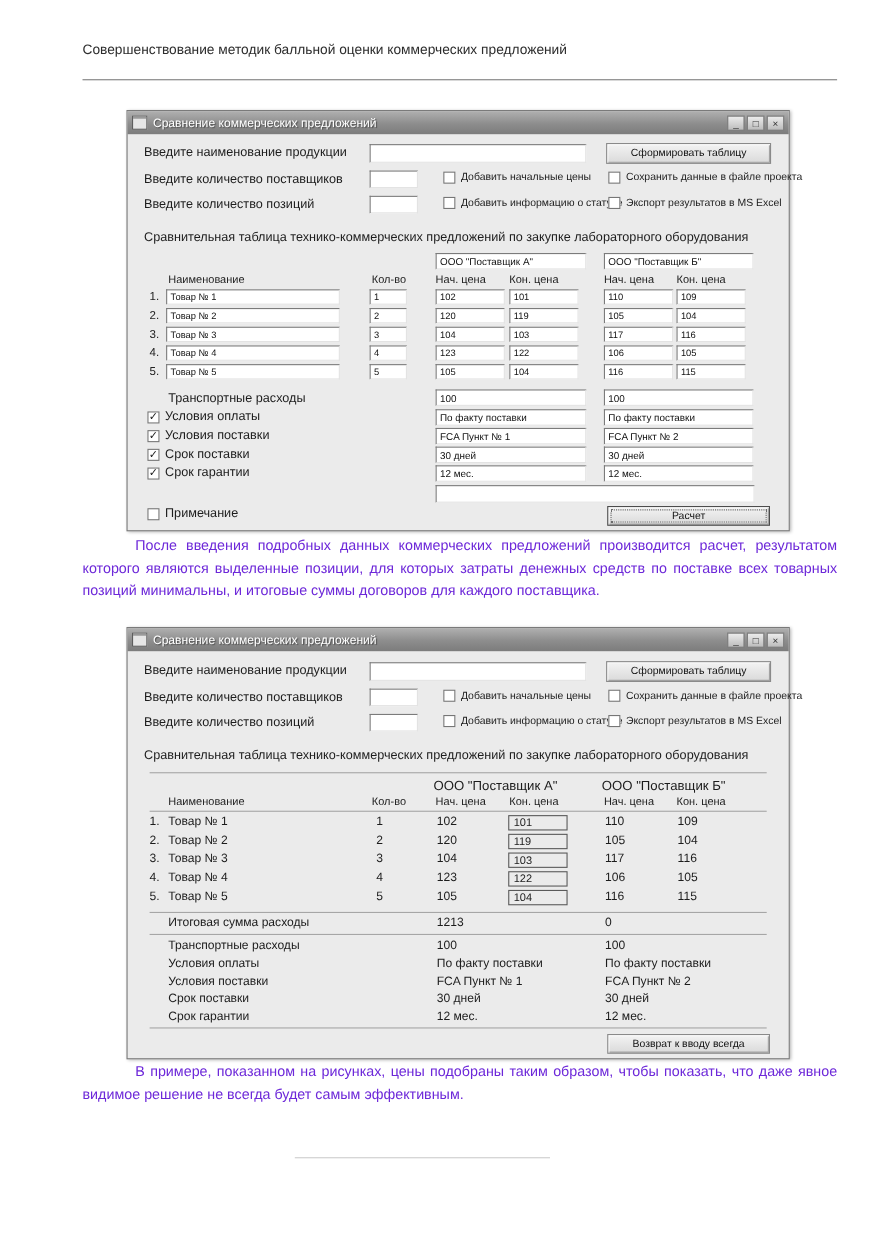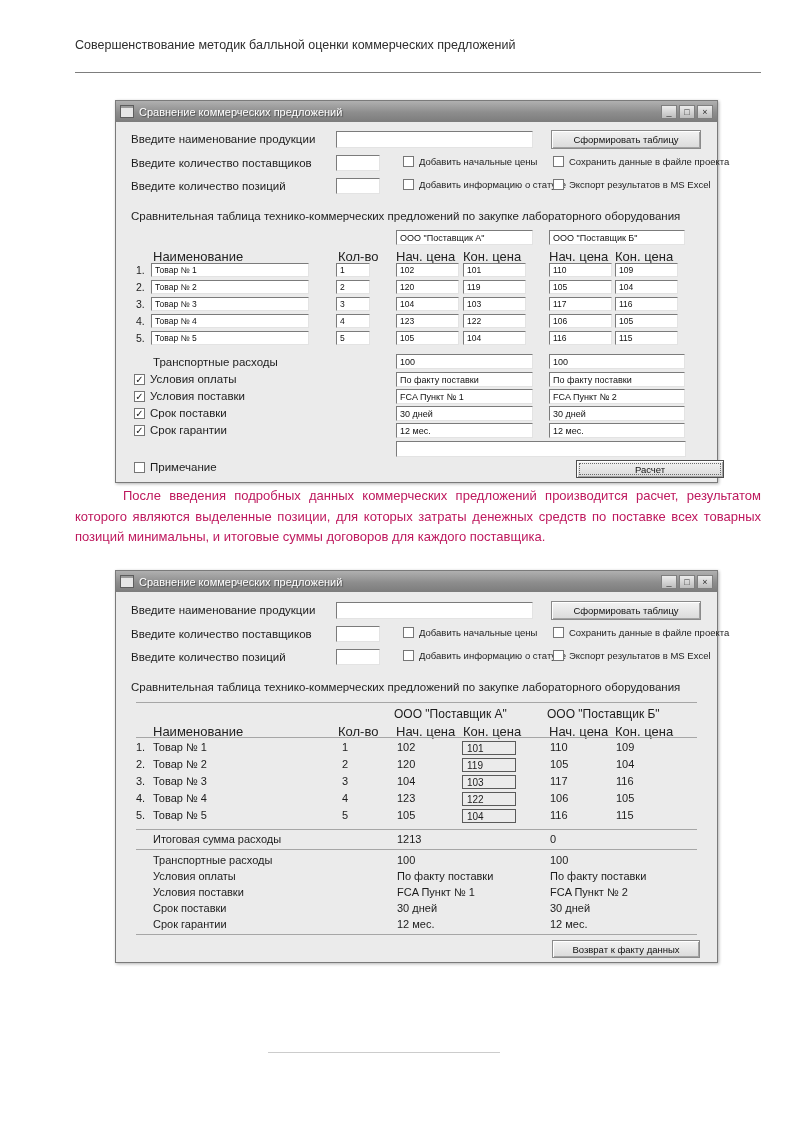--- a/index.html
+++ b/index.html
@@ -3,21 +3,21 @@
 <meta charset="utf-8">
 <style>
   html,body{margin:0;padding:0;background:#fff;}
   .page{position:relative;width:793px;height:1082px;background:#ffffff;
         font-family:"Liberation Sans",sans-serif;overflow:hidden;}
 
   
   .doc-header{position:absolute;left:75px;top:36px;font-size:12.5px;line-height:18px;color:#2d2d2d;}
   .doc-rule{position:absolute;left:75px;top:72px;width:686px;height:1px;background:#7d7d7d;}
   .para{position:absolute;left:75px;width:686px;font-size:13px;line-height:20.5px;
-        color:#be185d;text-align:justify;text-indent:48px;margin:0;}
+        color:#6d28d9;text-align:justify;text-indent:48px;margin:0;}
   .para1{top:486px;}
   .para2{top:964px;}
   .footnote-rule{position:absolute;left:268px;top:1052px;width:232px;height:1px;background:#cccccc;}
   .page-number{position:absolute;left:0;top:1056px;width:793px;text-align:center;
         font-family:"Liberation Serif",serif;font-size:14px;color:#222;}
   .bottom-bar{position:absolute;left:95px;top:1115px;width:692px;height:7px;background:#2e6bd5;}
 
   
   .xp-window{position:absolute;left:115px;width:601px;background:#ebebeb;
         border:1px solid #7a7a7a;box-shadow:1px 1px 3px rgba(0,0,0,.3);}
@@ -36,32 +36,32 @@
 
   .lab{position:absolute;font-size:11.5px;color:#1d1d1d;white-space:nowrap;}
   .xp-input{position:absolute;background:#fff;box-sizing:border-box;
         border:1px solid #7b7b7b;border-bottom-color:#e3e3e3;border-right-color:#e3e3e3;
         font-size:9px;line-height:12px;padding:1px 3px;color:#111;
         white-space:nowrap;overflow:hidden;}
   .xp-btn{position:absolute;box-sizing:border-box;display:flex;align-items:center;justify-content:center;
         background:linear-gradient(#f3f3f3,#dadada);border:1px solid #8a8a8a;
         box-shadow:inset 1px 1px 0 #ffffff,inset -1px -1px 0 #a3a3a3;
         font-size:9.5px;color:#111;white-space:nowrap;}
-  .btn-default{border:1px solid #4c4c4c;margin-left:24px;}
+  .btn-default{border:1px solid #4c4c4c;}
   .btn-default .focus-inner{border:1px dotted #6b6b6b;width:calc(100% - 6px);
         height:calc(100% - 6px);display:flex;align-items:center;justify-content:center;}
 
   .xp-cb{position:absolute;display:flex;align-items:center;gap:5px;}
   .xp-cb .box{width:11px;height:11px;background:#fff;border:1px solid #767676;flex:none;
         font-size:10px;line-height:10px;text-align:center;color:#1a1a1a;box-sizing:border-box;}
   .cb-label{font-size:9.5px;color:#1d1d1d;white-space:nowrap;}
   .cb-label.big{font-size:11.5px;}
 
   .caption{position:absolute;left:15px;font-size:11.5px;color:#1d1d1d;white-space:nowrap;}
-  .colh{position:absolute;font-size:13px;color:#222;white-space:nowrap;}
+  .colh{position:absolute;font-size:10px;color:#222;white-space:nowrap;}
 
   .w1row{position:absolute;left:0;width:100%;height:16px;}
   .w1row .rn{position:absolute;left:20px;top:1px;font-size:10.5px;color:#222;}
   .w1row .fld{position:absolute;top:0;height:14px;background:#fff;box-sizing:border-box;
         border:1px solid #7b7b7b;border-bottom-color:#e3e3e3;border-right-color:#e3e3e3;
         font-size:8.5px;line-height:12px;padding:0 3px;overflow:hidden;white-space:nowrap;color:#111;}
   .c-name{left:35px;width:158px;}
   .c-qty{left:220px;width:34px;}
   .c-as{left:280px;width:63px;}
   .c-ae{left:347px;width:63px;}
@@ -341,19 +341,20 @@
 
     <span class="cell" style="left:37px;top:331px;">Срок поставки</span>
     <span class="cell" style="left:281px;top:331px;">30 дней</span>
     <span class="cell" style="left:434px;top:331px;">30 дней</span>
 
     <span class="cell" style="left:37px;top:347px;">Срок гарантии</span>
     <span class="cell" style="left:281px;top:347px;">12 мес.</span>
     <span class="cell" style="left:434px;top:347px;">12 мес.</span>
 
     <div class="rule" style="top:363px;"></div>
-    <div class="xp-btn" style="left:436px;top:369px;width:148px;height:18px;">Возврат к факту данных</div>
+    <div class="xp-btn" style="left:436px;top:369px;width:148px;height:18px;">Возврат к вводу всегда</div>
   </section>
 
+  <p class="para para2">В примере, показанном на рисунках, цены подобраны таким образом, чтобы показать, что даже явное видимое решение не всегда будет самым эффективным.</p>
 
   <div class="footnote-rule"></div>
   <div class="bottom-bar"></div>
 </div>
 
 </body></html>

